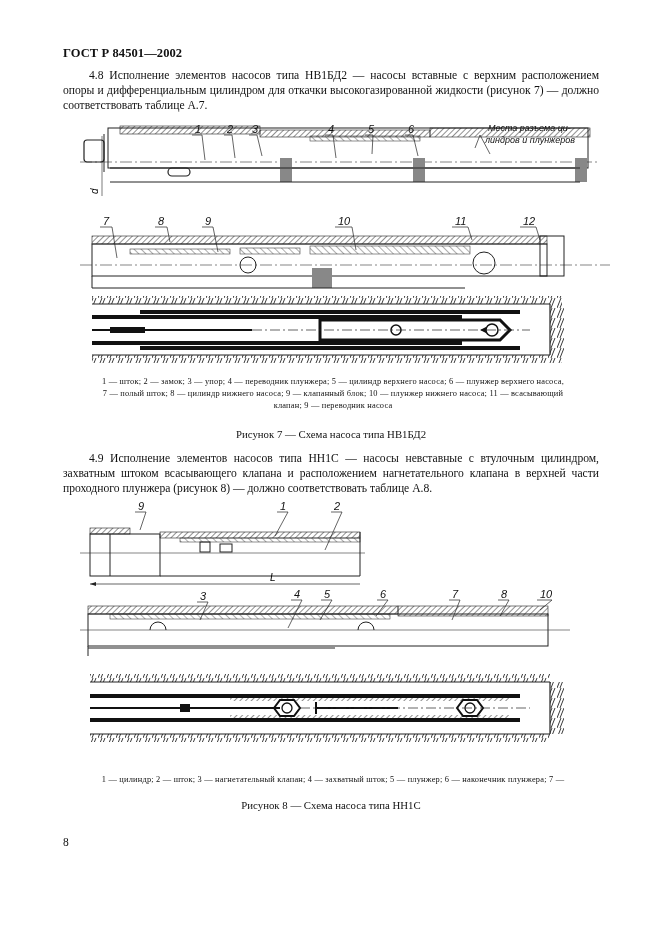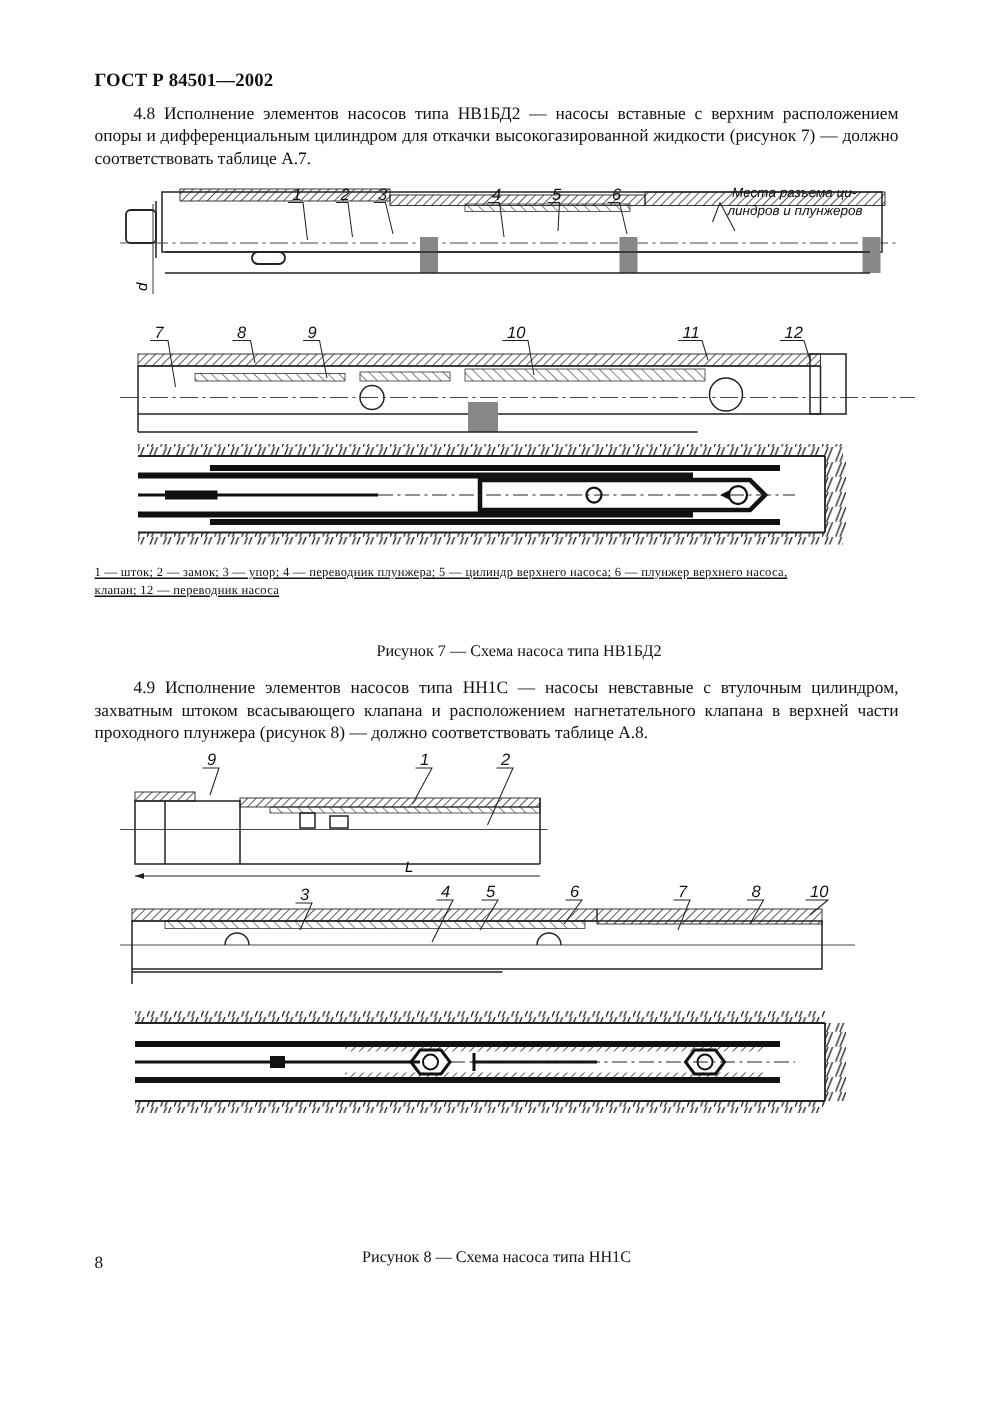--- a/index.html
+++ b/index.html
@@ -2,21 +2,21 @@
 <html><head>
 <meta charset="utf-8">
 <style>
   html, body { margin:0; padding:0; background:#ffffff; }
   body { width:661px; height:936px; position:relative; overflow:hidden;
          font-family:"Liberation Serif", "DejaVu Serif", serif; color:#111; }
   .abs { position:absolute; }
   .header { left:63px; top:46px; font-weight:bold; font-size:12.5px; letter-spacing:0.1px; }
   .para { font-size:11.6px; line-height:15px; text-align:justify; }
   .para .first { text-indent:26px; display:block; }
-  .legend { font-size:8.4px; line-height:12px; letter-spacing:0.2px;text-decoration:underline; }
+  .legend { font-size:8.4px; line-height:12px; text-align:center; letter-spacing:0.2px; }
   .caption { font-size:10.8px; text-align:center; }
   .pageno { left:63px; top:836px; font-size:11.5px; }
   svg text { font-family:"Liberation Sans", "DejaVu Sans", sans-serif; font-style:italic; }
 </style>
 </head>
 <body>
 
 <div class="abs header">ГОСТ Р 84501—2002</div>
 
 <div class="abs para" style="left:63px; top:68px; width:536px;">
@@ -124,24 +124,25 @@
     <polygon points="240,202 420,202 430,212 420,222 240,222" fill="none" stroke="#111" stroke-width="3"></polygon>
     <circle cx="316" cy="212" r="5" fill="none" stroke="#111" stroke-width="1.5"></circle>
     <circle cx="412" cy="212" r="6" fill="none" stroke="#111" stroke-width="1.5"></circle>
     <line x1="172" y1="212" x2="450" y2="212" stroke="#222" stroke-width="0.7" stroke-dasharray="10 3 2 3"></line>
     <polygon points="400,212 406,209 406,215" fill="#111"></polygon>
   </g>
 </svg>
 
 <div class="abs legend" style="left:63px; top:376px; width:540px;">
   <div>1 — шток; 2 — замок; 3 — упор; 4 — переводник плунжера; 5 — цилиндр верхнего насоса; 6 — плунжер верхнего насоса,</div>
-  <div>клапан; 12 — переводник насоса</div>
-</div>
-
-<div class="abs caption" style="left:78px; top:428px; width:536px;">Рисунок 7 — Схема насоса типа НВ1БД2</div>
+  <div>7 — полый шток; 8 — цилиндр нижнего насоса; 9 — клапанный блок; 10 — плунжер нижнего насоса; 11 — всасывающий</div>
+  <div>клапан; 9 — переводник насоса</div>
+</div>
+
+<div class="abs caption" style="left:63px; top:428px; width:536px;">Рисунок 7 — Схема насоса типа НВ1БД2</div>
 
 <div class="abs para" style="left:63px; top:451px; width:536px;">
   <span class="first">4.9 Исполнение элементов насосов типа НН1С — насосы невставные с втулочным цилиндром, захватным штоком всасывающего клапана и расположением нагнетательного клапана в верхней части проходного плунжера (рисунок 8) — должно соответствовать таблице А.8.</span>
 </div>
 
 <svg class="abs" style="left:80px; top:498px;" width="530" height="265" viewBox="0 0 530 265">
   <defs>
     <pattern id="h8" width="4" height="4" patternUnits="userSpaceOnUse" patternTransform="rotate(45)">
       <line x1="0" y1="0" x2="0" y2="4" stroke="#222" stroke-width="1"></line>
     </pattern>
@@ -227,17 +228,18 @@
     <circle cx="207" cy="210" r="5" fill="none" stroke="#111" stroke-width="1.3"></circle>
     <polygon points="383,202 397,202 403,210 397,218 383,218 377,210" fill="none" stroke="#111" stroke-width="2"></polygon>
     <circle cx="390" cy="210" r="5" fill="none" stroke="#111" stroke-width="1.3"></circle>
     <line x1="235" y1="210" x2="318" y2="210" stroke="#111" stroke-width="2"></line>
     <line x1="236" y1="204" x2="236" y2="216" stroke="#111" stroke-width="2"></line>
     <line x1="220" y1="210" x2="450" y2="210" stroke="#222" stroke-width="0.7" stroke-dasharray="10 3 2 3"></line>
   </g>
 </svg>
 
 <div class="abs legend" style="left:55px; top:774px; width:556px;">
-</div>
-
-<div class="abs caption" style="left:63px; top:832px; width:536px;">Рисунок 8 — Схема насоса типа НН1С</div>
+  <div>1 — цилиндр; 2 — шток; 3 — нагнетательный клапан; 4 — захватный шток; 5 — плунжер; 6 — наконечник плунжера; 7 —</div>
+</div>
+
+<div class="abs caption" style="left:63px; top:799px; width:536px;">Рисунок 8 — Схема насоса типа НН1С</div>
 
 <div class="abs pageno">8</div>
 
 </body></html>

